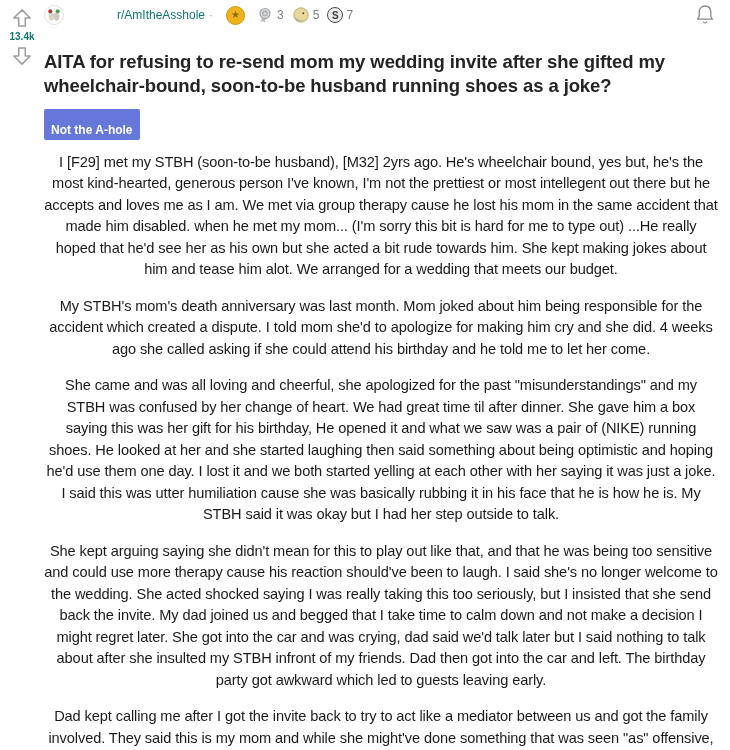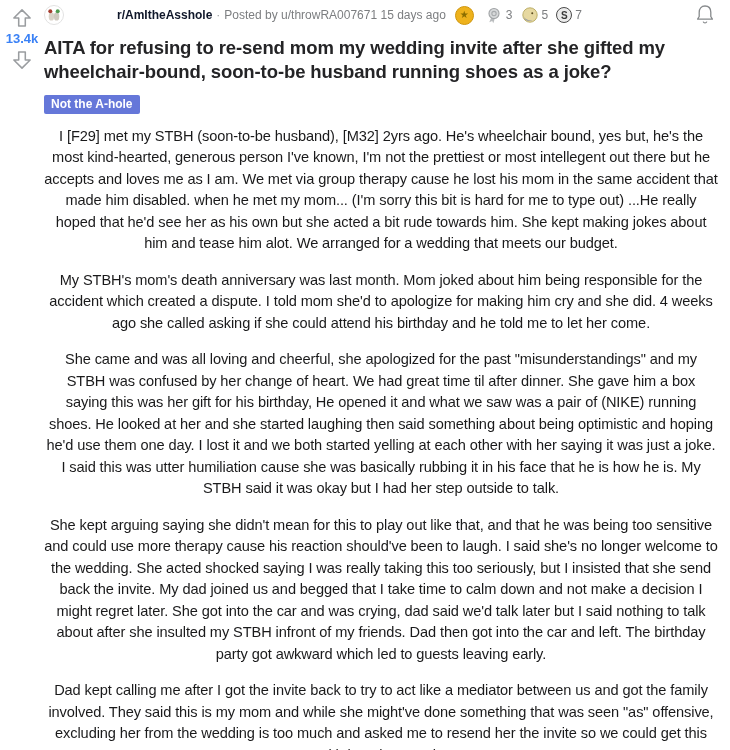--- a/index.html
+++ b/index.html
@@ -6,50 +6,50 @@
   body{
     width:730px;height:750px;background:#ffffff;overflow:hidden;
     font-family:"Liberation Sans", sans-serif;
     -webkit-font-smoothing:antialiased;
   }
   .page{position:relative;display:flex;padding:4px 0 0 4px;box-sizing:border-box;width:730px;}
 
   
   .vote-col{width:36px;min-width:36px;display:flex;flex-direction:column;align-items:center;padding-top:2px;}
   .arrow{width:24px;height:24px;display:flex;align-items:center;justify-content:center;cursor:pointer;}
-  .score{font-size:13px;font-weight:bold;color:#3b82f6;margin:1px 0 2px 0;}
+  .score{font-size:10px;font-weight:bold;color:#0f766e;margin:1px 0 2px 0;}
 
   
   .main{flex:1;padding-left:4px;padding-right:12px;max-width:700px;}
   .header-row{display:flex;align-items:center;font-size:12px;color:#7c7e80;margin-top:1px;}
   .sub-icon{width:20px;height:20px;margin-right:5px;display:inline-flex;}
-  .subreddit{font-weight:bold;color:#0f172a;cursor:pointer;padding-left:48px;}
+  .subreddit{font-weight:normal;color:#0f766e;cursor:pointer;padding-left:48px;}
   .sep{margin:0 4px;color:#9a9da0;}
   .meta{color:#7c7e80;cursor:pointer;}
   .awards{display:inline-flex;align-items:center;margin-left:9px;gap:3px;}
   .award{display:inline-flex;align-items:center;justify-content:center;cursor:pointer;}
   .award-count{color:#7c7e80;font-size:12px;margin-right:5px;}
   .gold-badge{
     width:17px;height:17px;border-radius:50%;
     background:#eeb21c;border:1px solid #cf960c;
     color:#8a6d00;font-size:10px;line-height:15px;text-align:center;display:inline-block;
   }
   .s-coin{
     width:14px;height:14px;border:1.8px solid #4a4a4a;border-radius:50%;
     background:#ececec;color:#3a3a3a;font-weight:bold;font-size:10px;
     display:inline-flex;align-items:center;justify-content:center;
   }
 
   .title{
     font-size:18.5px;font-weight:bold;color:#242426;line-height:1.32;
-    margin:11px 0 9px 0;max-width:690px;letter-spacing:-0.1px;cursor:pointer;
+    margin:25px 0 9px 0;max-width:690px;letter-spacing:-0.1px;cursor:pointer;
   }
   .flair{
     display:inline-block;background:#6577d9;color:#ffffff;
-    font-size:12px;font-weight:bold;padding:2px 7px 3px 7px;border-radius:2px;
+    font-size:12px;font-weight:bold;padding:14px 7px 3px 7px;border-radius:2px;
     margin:1px 0 12px 0;cursor:pointer;
   }
   .body-text p{
     font-size:14.6px;line-height:21.5px;color:#1a1a1b;
     margin:0 0 15px 0;max-width:692px;letter-spacing:-0.1px;text-align:center;
   }
 
   
   .bell{position:absolute;top:3px;right:14px;width:22px;height:24px;cursor:pointer;}
 </style>
@@ -79,21 +79,20 @@
         <svg width="20" height="20" viewBox="0 0 20 20">
           <circle cx="10" cy="10" r="9.5" fill="#ffffff" stroke="#e2e2e2"></circle>
           <ellipse cx="7.4" cy="11.4" rx="2.7" ry="4.2" fill="#d9d2c7"></ellipse>
           <ellipse cx="12.6" cy="11.4" rx="2.7" ry="4.2" fill="#cfc9bf"></ellipse>
           <circle cx="6.3" cy="6.3" r="2" fill="#a63d2f"></circle>
           <circle cx="13.7" cy="6.3" r="2" fill="#4f9b4f"></circle>
         </svg>
       </span>
       <span class="subreddit">r/AmItheAsshole</span>
       <span class="sep">·</span>
-      <span class="meta">Posted by u/throwRA007671 15 days ago</span>
 
       <span class="awards">
         <span class="award">
           <span class="gold-badge">★</span>
         </span>
         <span class="award-count"></span>
 
         <span class="award">
           <svg width="18" height="19" viewBox="0 0 20 21">
             <path d="M7 12.5 L4.8 18 L8 16.6 L9.2 19 L11 13.5 Z" fill="#b9bcbe"></path>

